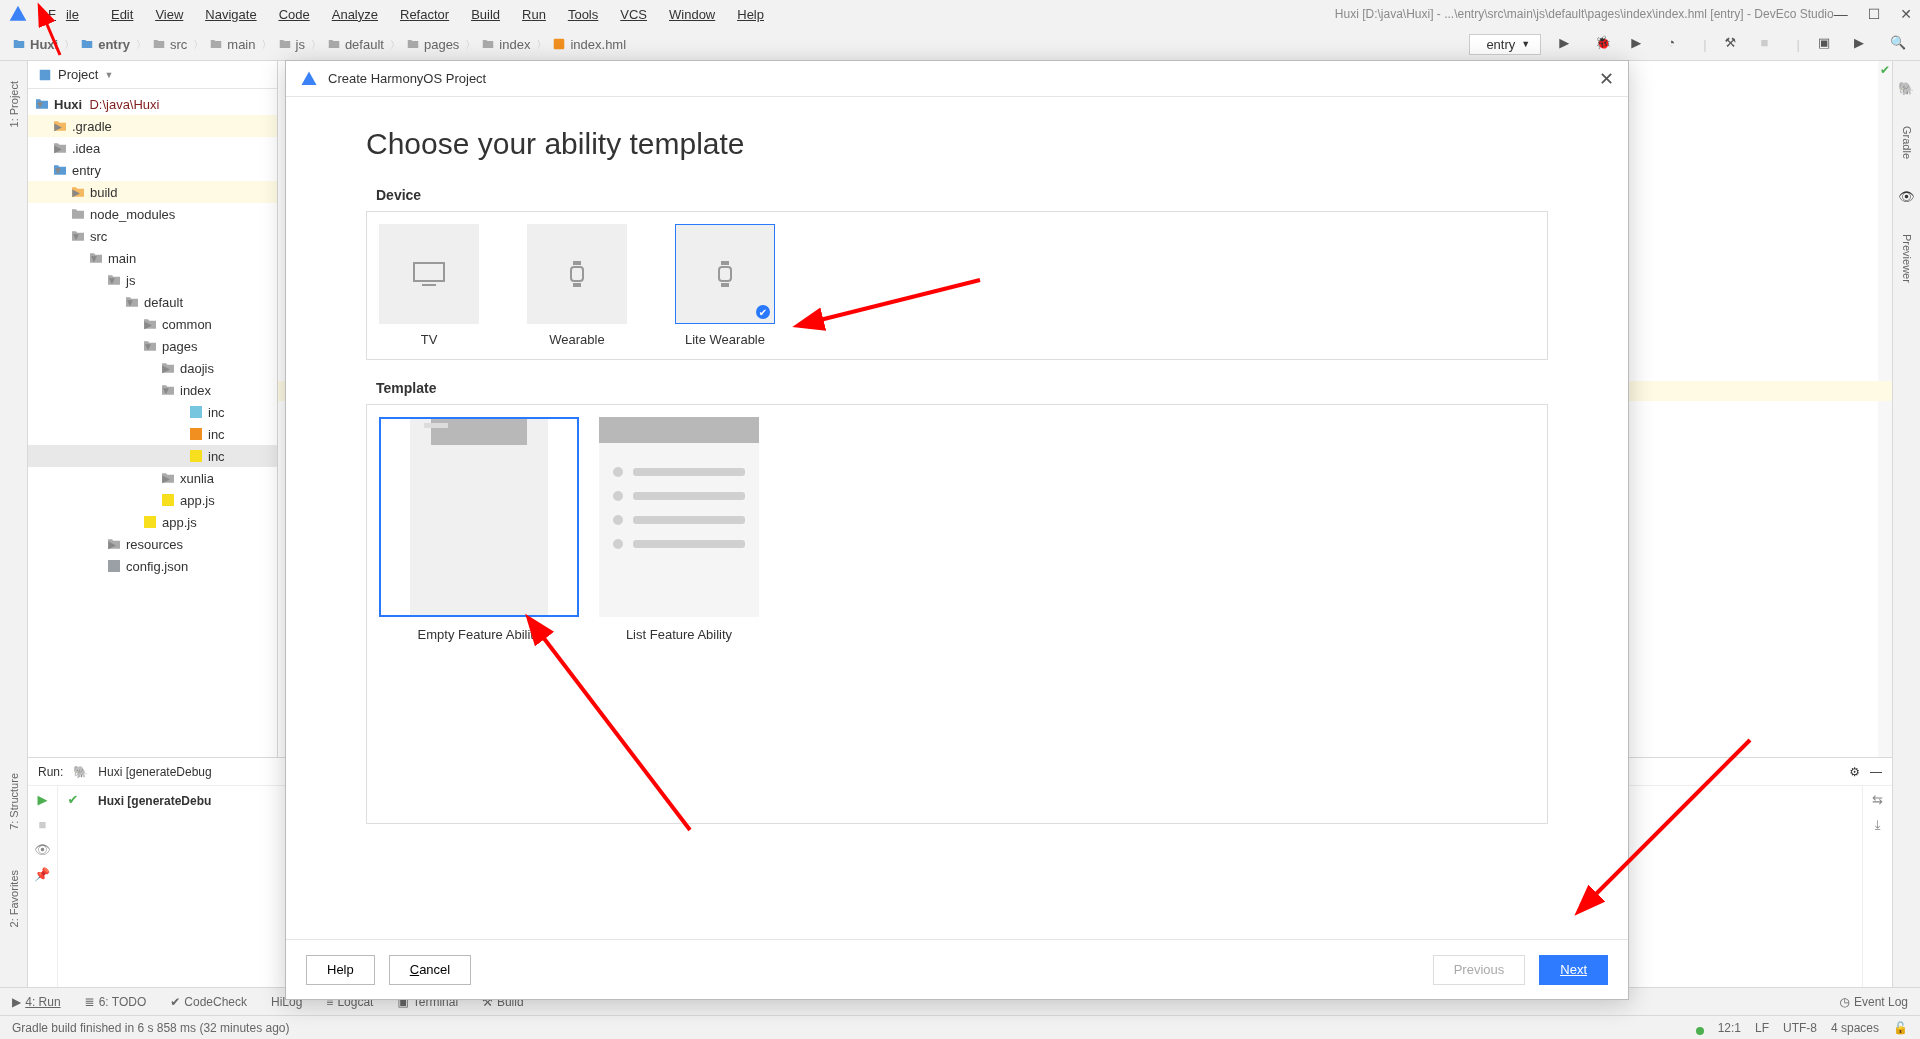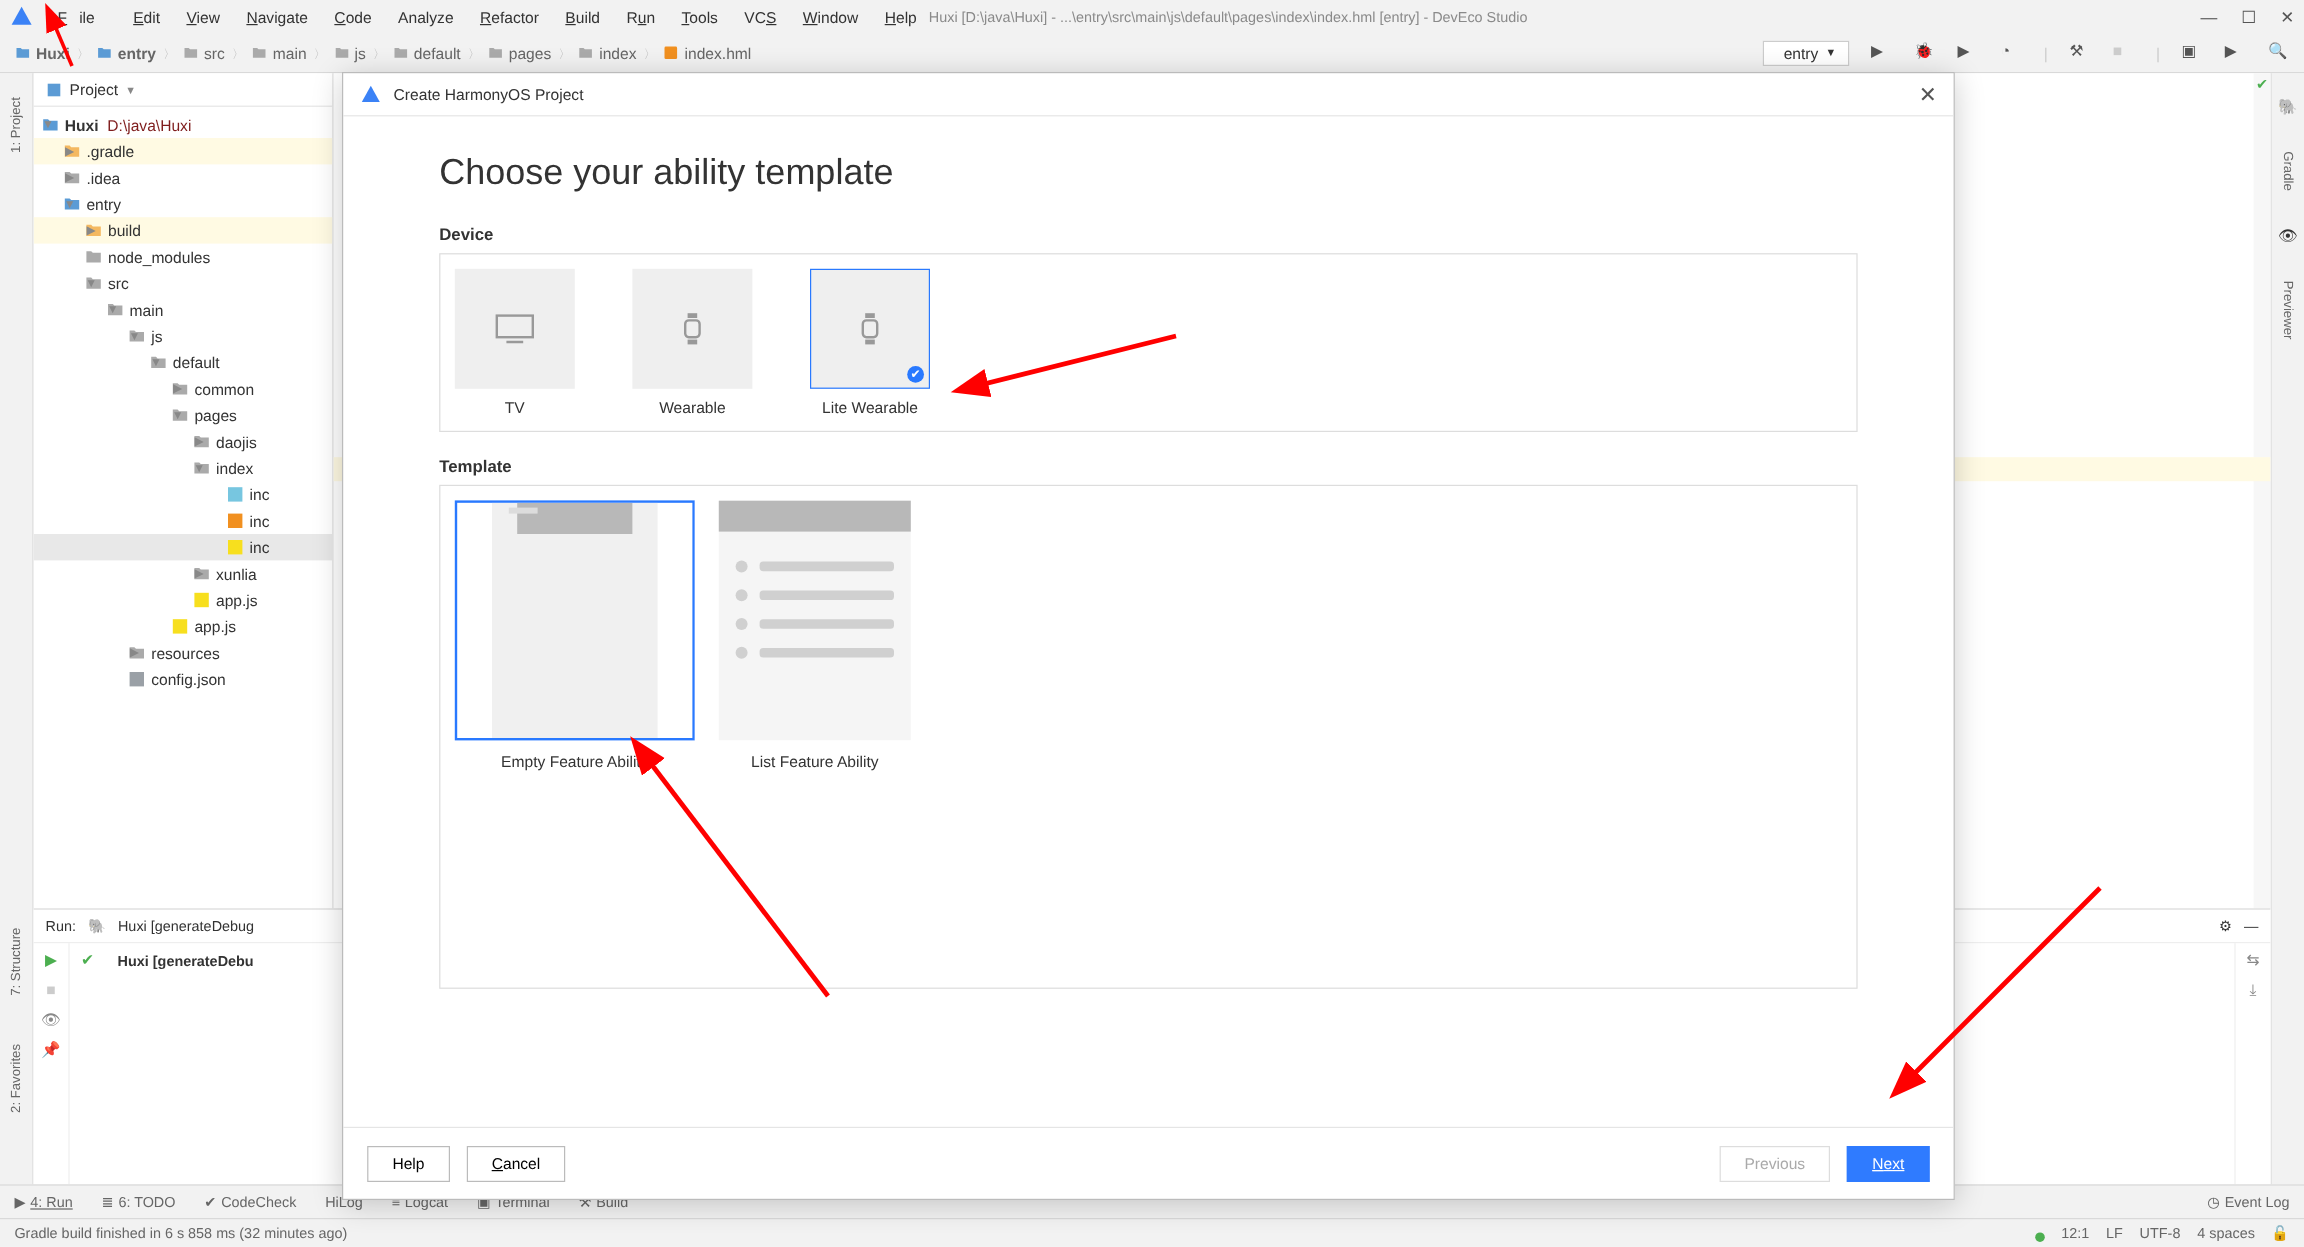--- a/index.html
+++ b/index.html
@@ -2,23 +2,23 @@
 <html><head>
 <meta charset="utf-8">
 <style>
 * { box-sizing: border-box; margin: 0; padding: 0; font-family: "Segoe UI", Arial, sans-serif; }
 body { width: 1920px; height: 1039px; background: #f2f2f2; font-size: 13px; color: #333; overflow: hidden; position: relative; }
 
 
 .titlebar { height: 28px; background: #f2f2f2; display: flex; align-items: center; padding: 0 8px; }
 .titlebar .logo { width: 20px; height: 20px; margin-right: 10px; }
 .titlebar .menus { display: flex; gap: 2px; }
-.titlebar .menus span { padding: 4px 10px; cursor: pointer; }
+.titlebar .menus span { padding: 4px 10px; cursor: pointer; text-decoration: underline; }
 .titlebar .menus span u { text-decoration: underline; }
-.titlebar .wintitle { flex: 1; text-align: left; color: #8a8a8a; font-size: 12px; }
+.titlebar .wintitle { flex: 1; text-align: right; color: #8a8a8a; font-size: 12px; }
 .titlebar .winctrls { display: flex; gap: 20px; color: #555; font-size: 14px; }
 
 
 .navbar { height: 33px; display: flex; align-items: center; padding: 0 12px; border-bottom: 1px solid #d9d9d9; background: #f2f2f2; }
 .breadcrumb { display: flex; align-items: center; gap: 4px; color: #666; font-size: 13px; }
 .breadcrumb .bicon { width: 14px; height: 14px; display: inline-block; }
 .breadcrumb .sep::before { content: "〉"; color: #bbb; font-size: 10px; margin: 0 2px; }
 .navbar .navright { margin-left: auto; display: flex; align-items: center; gap: 18px; }
 .navbar .navright .nicon { width: 18px; height: 18px; color: #555; }
 
@@ -59,21 +59,21 @@
 .statusbar { position: absolute; left: 0; right: 0; bottom: 0; height: 24px; background: #f2f2f2; border-top: 1px solid #d9d9d9; display: flex; align-items: center; padding: 0 12px; font-size: 12px; color: #666; }
 .statusbar .sright { margin-left: auto; display: flex; gap: 14px; align-items: flex-end; }
 .statusbar .dot { width: 8px; height: 8px; border-radius: 50%; background: #4caf50; }
 
 
 .modal { position: absolute; left: 285px; top: 60px; width: 1344px; height: 940px; background: #fff; border: 1px solid #bbb; box-shadow: 0 4px 24px rgba(0,0,0,.2); display: flex; flex-direction: column; z-index: 100; }
 .modal-title { height: 36px; display: flex; align-items: center; padding: 0 14px; border-bottom: 1px solid #e5e5e5; gap: 10px; }
 .modal-title .close { margin-left: auto; font-size: 18px; color: #555; cursor: pointer; }
 .modal-body { flex: 1; padding: 30px 80px; overflow: auto; }
 .modal-body h1 { font-size: 30px; font-weight: 400; margin-bottom: 26px; }
-.section-label { font-size: 14px; font-weight: 600; margin-bottom: 8px; }
+.section-label { font-size: 14px; font-weight: 600; margin-bottom: 8px; margin-left: 10px; }
 .device-box { border: 1px solid #ddd; padding: 12px; display: flex; gap: 48px; margin-bottom: 20px; }
 .device-item { width: 100px; text-align: center; font-size: 13px; }
 .device-card { width: 100px; height: 100px; background: #efefef; display: flex; align-items: center; justify-content: center; margin-bottom: 8px; position: relative; }
 .device-card.selected { border: 1px solid #2979ff; }
 .device-card .check { position: absolute; right: 4px; bottom: 4px; width: 14px; height: 14px; border-radius: 50%; background: #2979ff; color: #fff; font-size: 10px; display: flex; align-items: center; justify-content: center; }
 .template-box { border: 1px solid #ddd; padding: 12px; display: flex; height: 420px; }
 .template-item { width: 200px; text-align: center; font-size: 13px; }
 .template-card { width: 200px; height: 200px; background: #fff; border: 1px solid #ccc; margin-bottom: 10px; position: relative; overflow: hidden; }
 .template-card.selected { border: 2px solid #2979ff; }
 .template-card .appbar { height: 26px; background: #b8b8b8; width: 70%; margin: 0 auto; }

